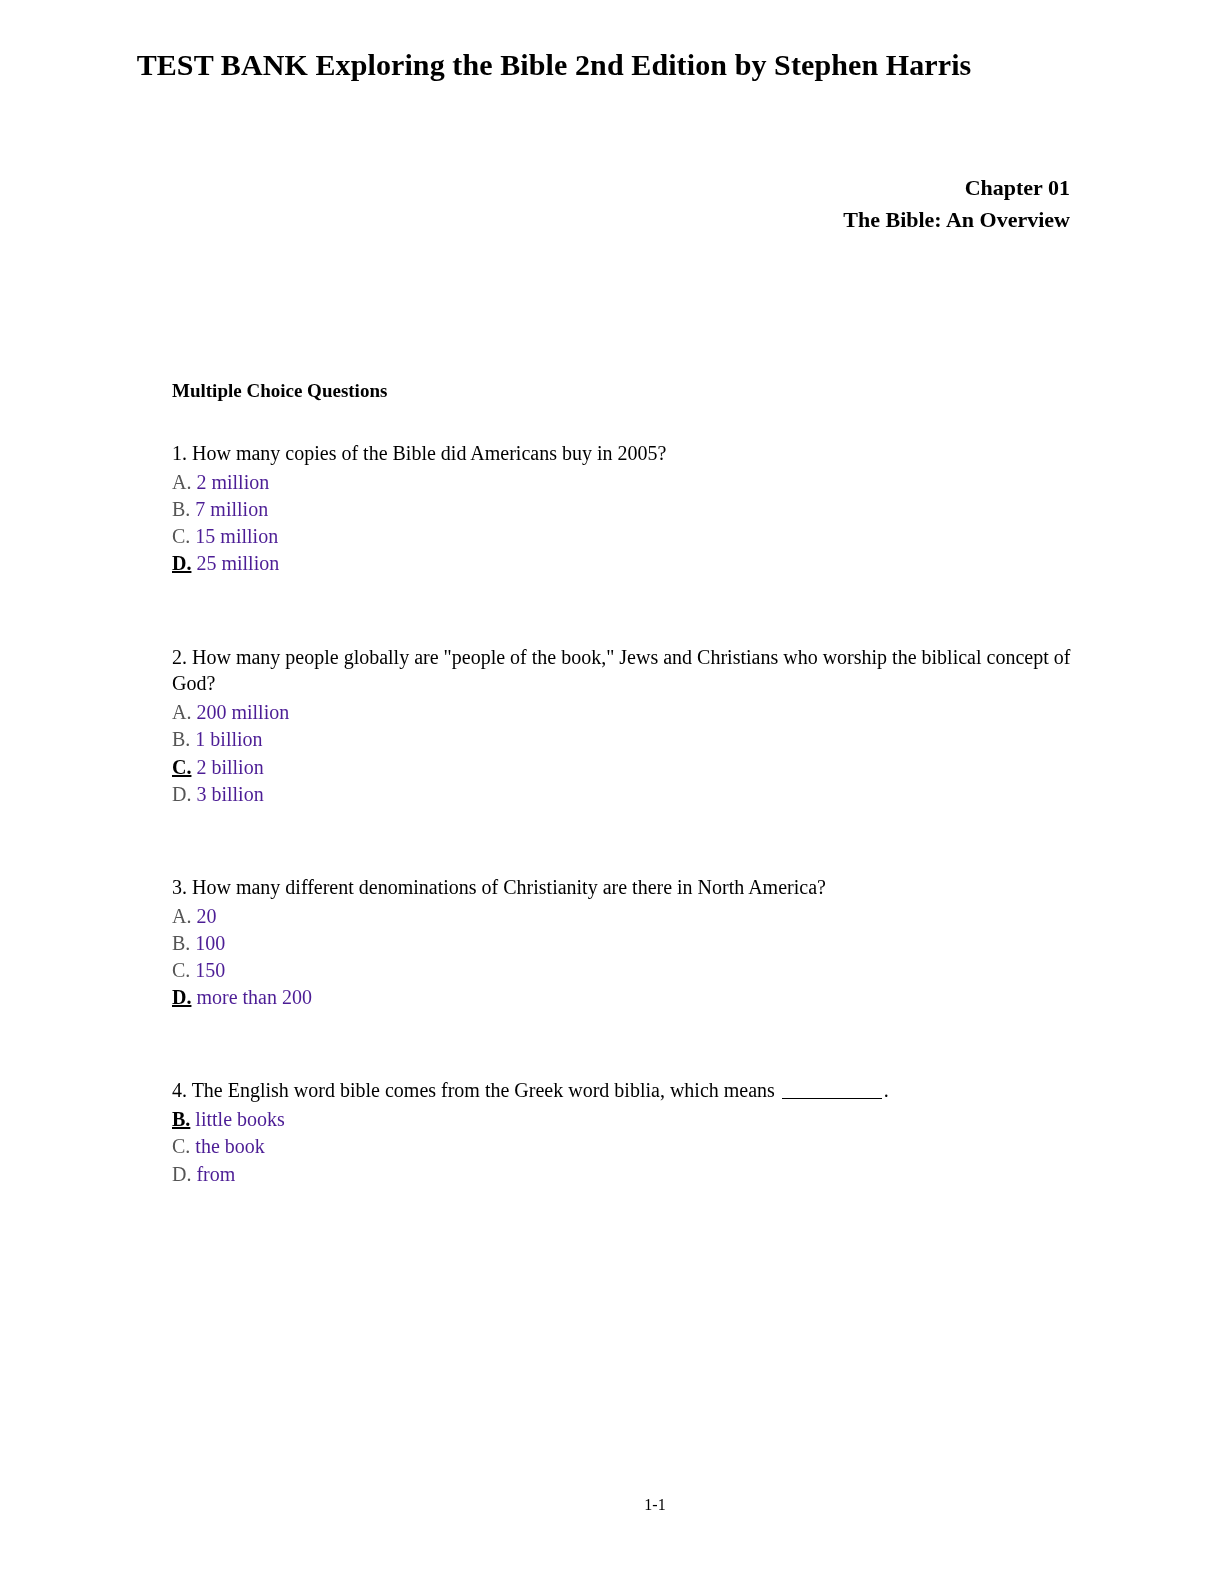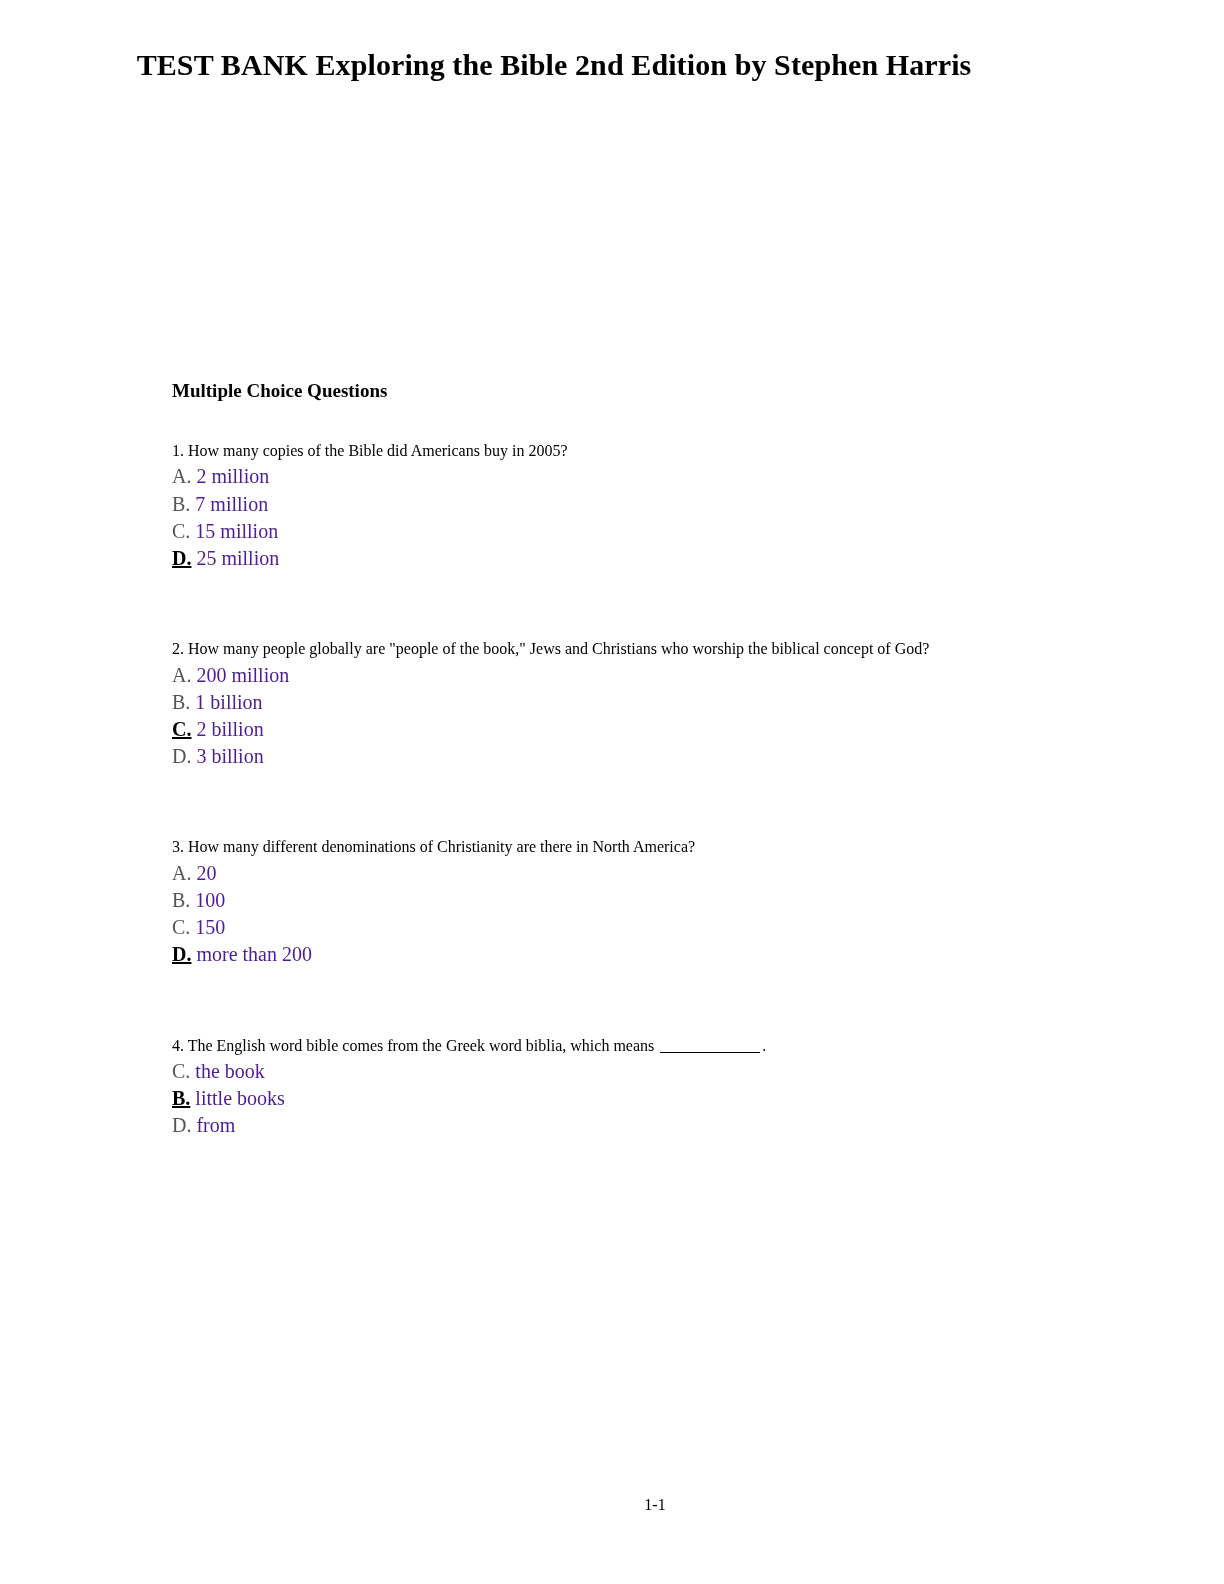--- a/index.html
+++ b/index.html
@@ -48,21 +48,21 @@
   }
   .section-heading {
     font-size: 19px;
     font-weight: bold;
     margin: 0 0 0 0;
   }
   .question-block {
     margin-top: 50px;
   }
   .q-stem {
-    font-size: 16px;
+    font-size: 20px;
     line-height: 1.34;
     margin-bottom: 2px;
     margin-top: 30px;
   }
   .choice {
     font-size: 20px;
     line-height: 1.36;
     color: #3b3b3b;
     white-space: nowrap;
   }
@@ -104,20 +104,24 @@
   .q3 { margin-top: 66px; }
   .q4 { margin-top: 66px; }
 </style>
 </head>
 <body>
 
 <div class="page">
 
   <div class="doc-title">TEST BANK Exploring the Bible 2nd Edition by Stephen Harris</div>
 
+  <div class="chapter-block">
+    <div>Chapter 01</div>
+    <div>The Bible: An Overview</div>
+  </div>
 
   <div class="content">
 
     <div class="section-heading">Multiple Choice Questions</div>
 
     <div class="question-block q1">
       <div class="q-stem">1. How many copies of the Bible did Americans buy in 2005?</div>
       <div class="choice">
         <span class="letter">A.</span>
         <span class="text">2 million</span>
@@ -173,28 +177,28 @@
       <div class="choice correct">
         <span class="letter">D.</span>
         <span class="text">more than 200</span>
       </div>
     </div>
 
     <div class="question-block q4">
       <div class="q-stem">
         <span>4. The English word </span><span class="ital">bible</span><span> comes from the Greek word </span><span class="ital">biblia</span><span>, which means </span><span class="blank"></span><span>.</span>
       </div>
+      <div class="choice correct">
+        <span class="letter">B.</span>
+        <span class="text">little books</span>
+      </div>
       <div class="choice">
         <span class="letter">C.</span>
         <span class="text">the book</span>
       </div>
-      <div class="choice correct">
-        <span class="letter">B.</span>
-        <span class="text">little books</span>
-      </div>
       <div class="choice">
         <span class="letter">D.</span>
         <span class="text">from</span>
       </div>
     </div>
 
   </div>
 
   <div class="footer">1-1</div>
 

